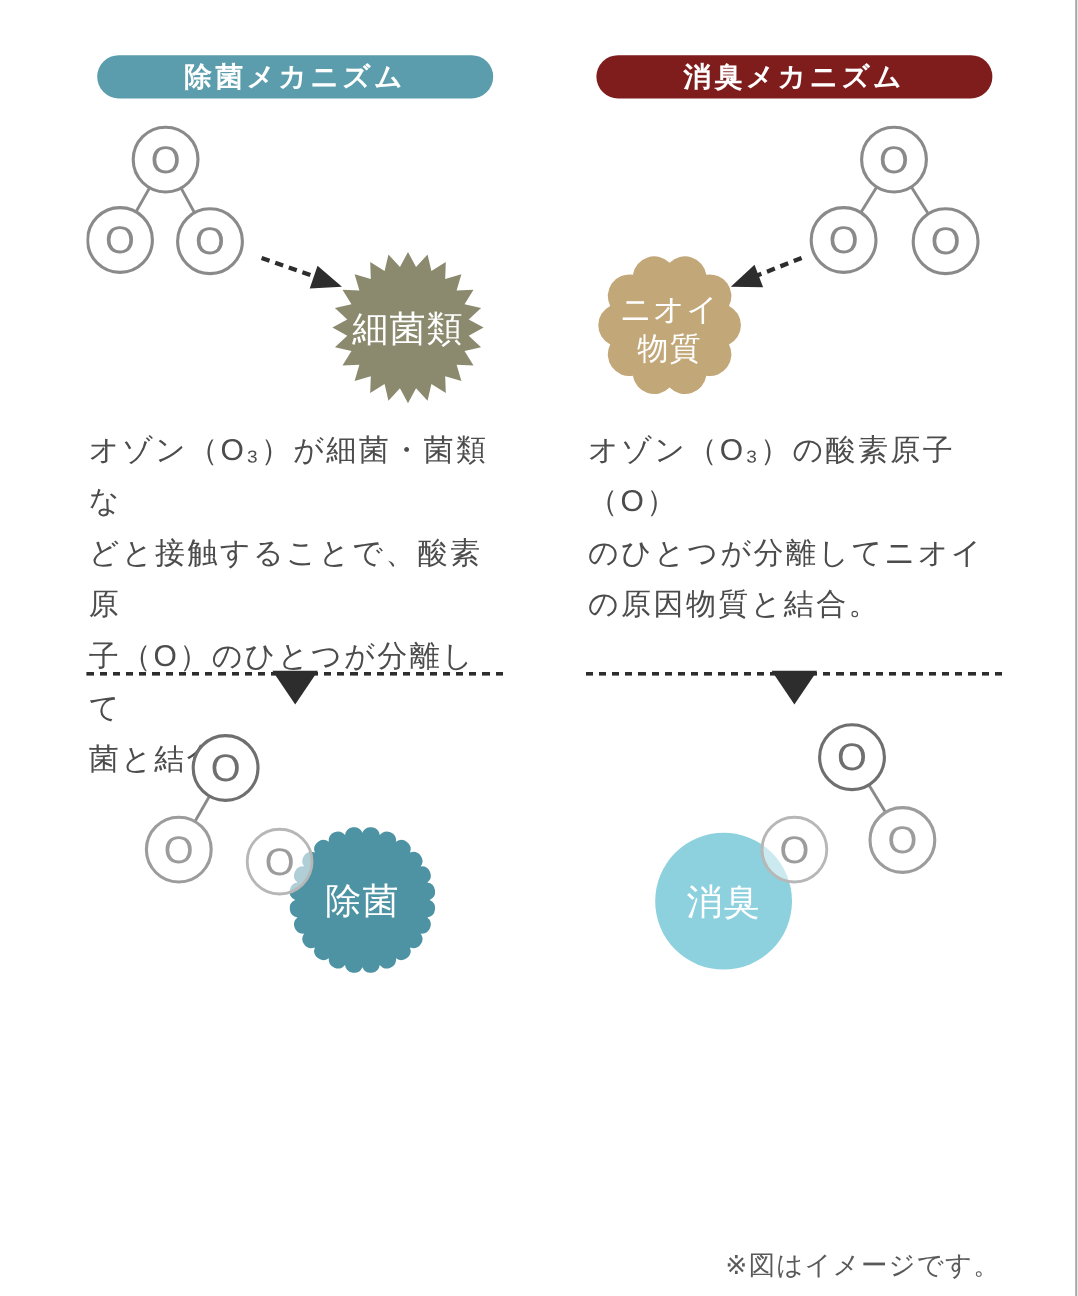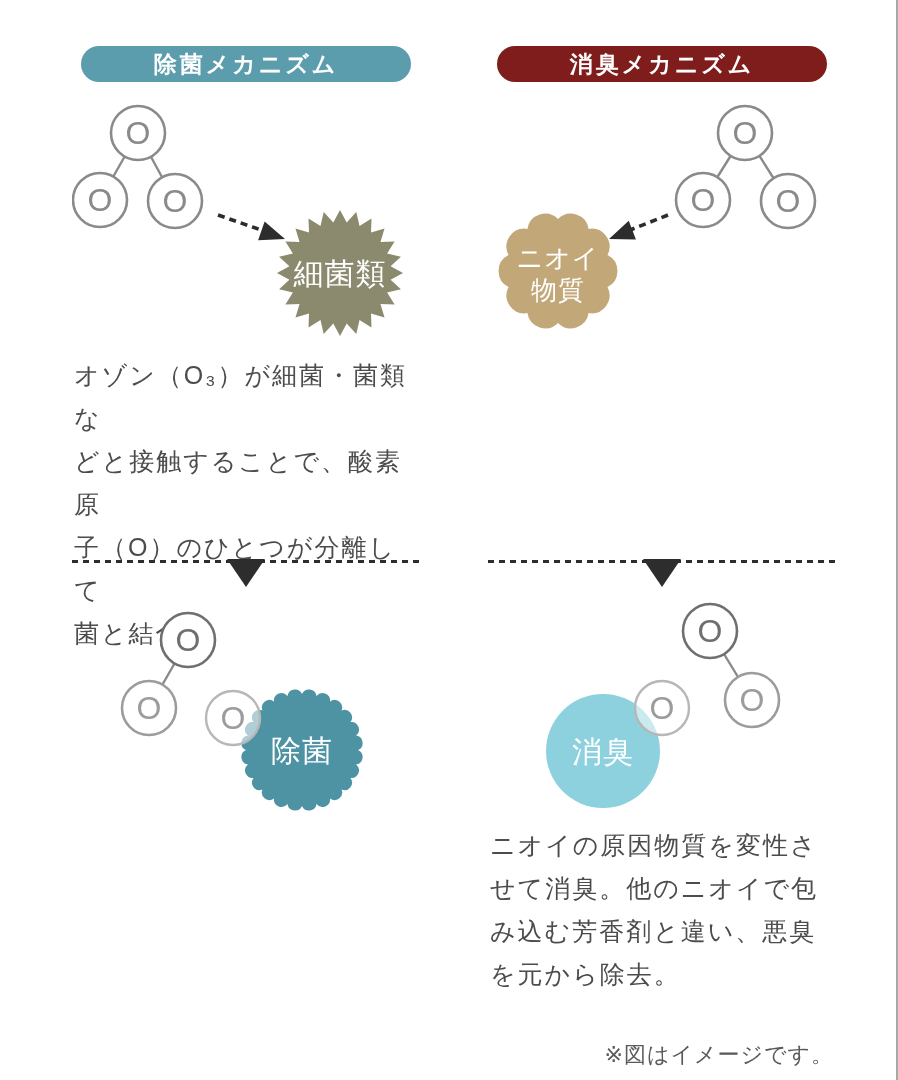--- a/index.html
+++ b/index.html
@@ -126,39 +126,38 @@
       <text class="o-label" x="257" y="30" fill="#8a8a8a" text-anchor="middle" dominant-baseline="central">O</text>
       <text class="o-label" x="215" y="97" fill="#8a8a8a" text-anchor="middle" dominant-baseline="central">O</text>
       <text class="o-label" x="300" y="98" fill="#8a8a8a" text-anchor="middle" dominant-baseline="central">O</text>
       <line class="dash-arrow" x1="180" y1="112" x2="142" y2="127"></line>
       <polygon class="arrow-head" points="0,0 -25,-10 -25,10" transform="translate(121,136) rotate(159)"></polygon>
       <path fill="#c2a778" d="M70.0,116.0 A18.00,18.00 0 0 1 100.6,125.9 A18.00,18.00 0 0 1 119.5,151.9 A18.00,18.00 0 0 1 119.5,184.1 A18.00,18.00 0 0 1 100.6,210.1 A18.00,18.00 0 0 1 70.0,220.0 A18.00,18.00 0 0 1 39.4,210.1 A18.00,18.00 0 0 1 20.5,184.1 A18.00,18.00 0 0 1 20.5,151.9 A18.00,18.00 0 0 1 39.4,125.9 A18.00,18.00 0 0 1 70.0,116.0 Z"></path>
       <text class="shape-label" x="70" y="164" font-size="26">ニオイ</text>
       <text class="shape-label" x="70" y="196" font-size="26">物質</text>
     </svg>
 
+    <div class="para step1">オゾン（O₃）の酸素原子（O）
+のひとつが分離してニオイ
+の原因物質と結合。</div>
 
     <div class="divider">
       <span class="tri"></span>
     </div>
 
     <svg class="diagram2" viewBox="0 0 348 225">
       <line class="bond" x1="222" y1="33" x2="264" y2="102"></line>
       <circle class="atom" cx="222" cy="33" r="27" stroke="#6f6f6f"></circle>
       <circle class="atom" cx="264" cy="102" r="27" stroke="#9c9c9c"></circle>
       <text class="o-label" x="222" y="33" fill="#6f6f6f" text-anchor="middle" dominant-baseline="central">O</text>
       <text class="o-label" x="264" y="102" fill="#9c9c9c" text-anchor="middle" dominant-baseline="central">O</text>
       <circle cx="115" cy="153" r="57" fill="#8dd1de"></circle>
       <circle cx="174" cy="110" r="27" fill="rgba(255,255,255,0.55)" stroke="#b7b7b7" stroke-width="2.4"></circle>
       <text class="o-label" x="174" y="110" fill="#9c9c9c" text-anchor="middle" dominant-baseline="central">O</text>
       <text class="shape-label" x="115" y="164" font-size="30">消臭</text>
     </svg>
 
-    <div class="para step2">ニオイの原因物質を変性さ
-せて消臭。他のニオイで包
-み込む芳香剤と違い、悪臭
-を元から除去。</div>
 
     <div class="footnote">※図はイメージです。</div>
   </div>
 
   <div class="edge-line"></div>
 </div>
 
 </body></html>

